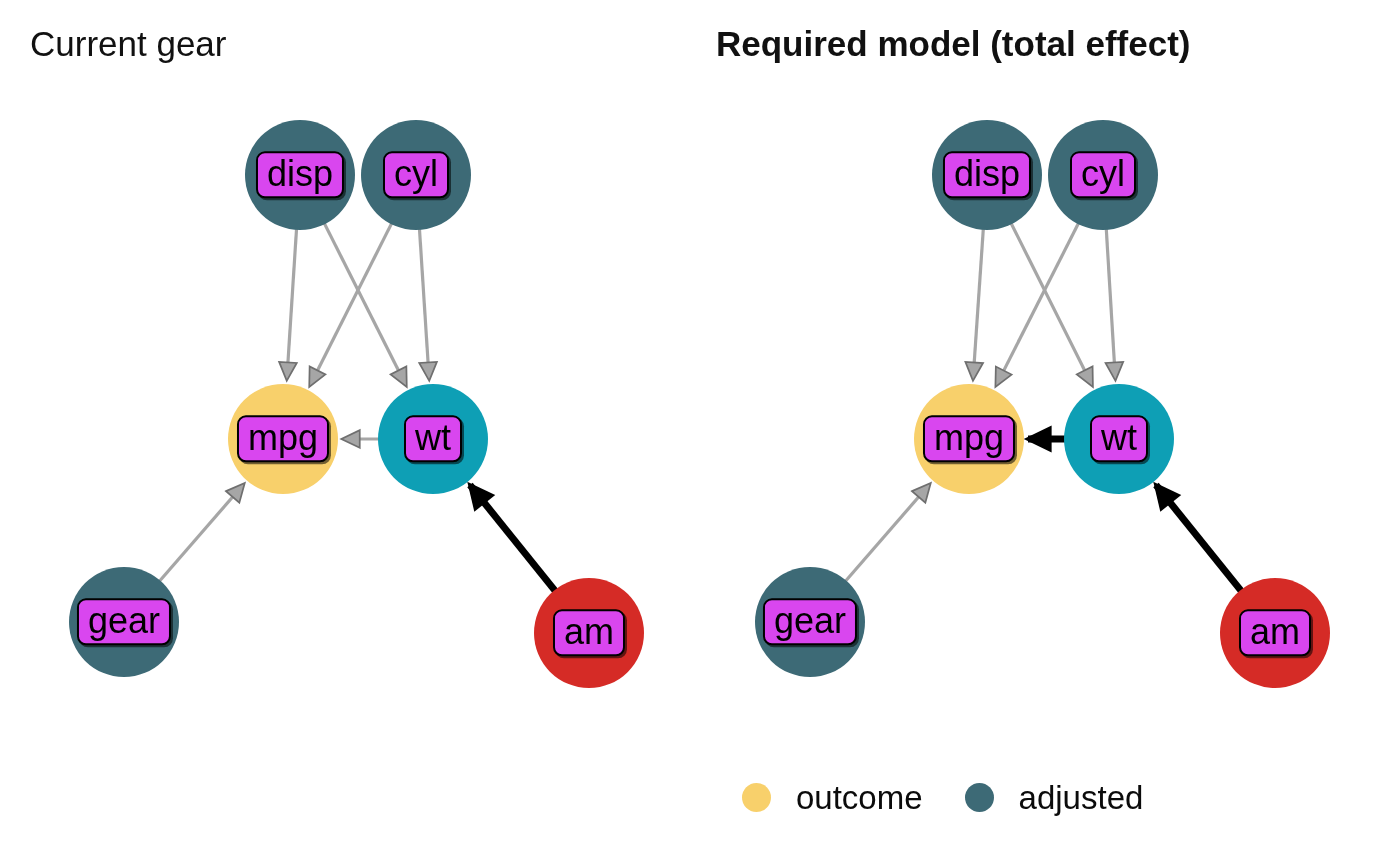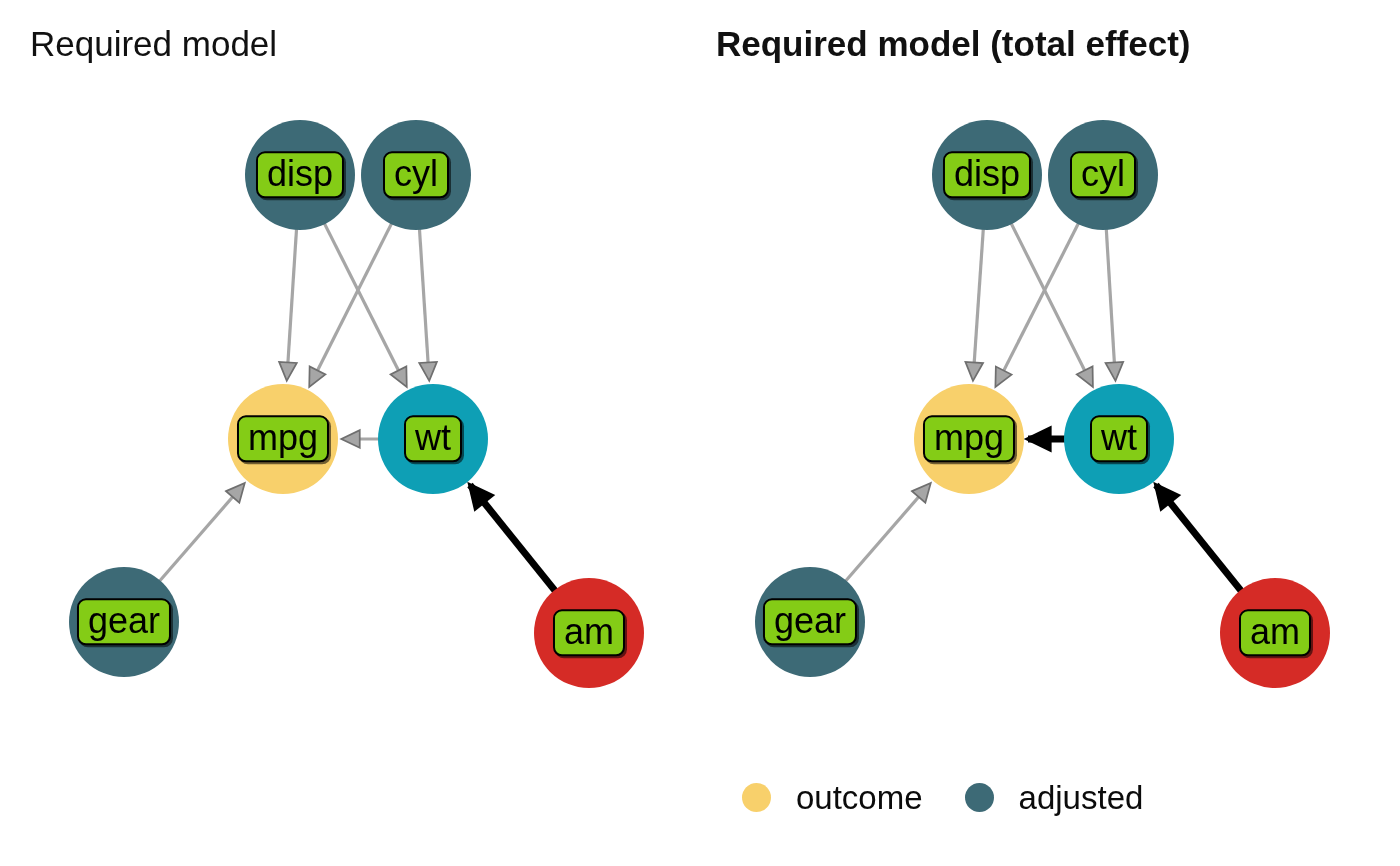--- a/index.html
+++ b/index.html
@@ -40,21 +40,21 @@
     width: 1400px;
     height: 866px;
     overflow: visible;
   }
 
   .node-circle { stroke: none; }
 
   .node-label-box {
     position: absolute;
     transform: translate(-50%, -50%);
-    background: #84cc16;
+    background: #d946ef;
     border: 2.2px solid #000000;
     border-radius: 9px;
     box-shadow: 2px 2px 0 rgba(0,0,0,0.55);
     padding: 2px 9px 4px 9px;
     font-family: "Liberation Sans", sans-serif;
     font-size: 36px;
     line-height: 1.04;
     color: #000000;
     white-space: nowrap;
     box-sizing: border-box;
@@ -128,21 +128,21 @@
         <circle cx="589" cy="633" r="55" fill="#D52B26" class="node-circle"></circle>
         <circle cx="987" cy="175" r="55" fill="#3D6A76" class="node-circle"></circle>
         <circle cx="1103" cy="175" r="55" fill="#3D6A76" class="node-circle"></circle>
         <circle cx="969" cy="439" r="55" fill="#F8D06B" class="node-circle"></circle>
         <circle cx="1119" cy="439" r="55" fill="#0E9FB5" class="node-circle"></circle>
         <circle cx="810" cy="622" r="55" fill="#3D6A76" class="node-circle"></circle>
         <circle cx="1275" cy="633" r="55" fill="#D52B26" class="node-circle"></circle>
       </g>
   </svg>
 
-  <div class="panel-title" id="title-left">Required model</div>
+  <div class="panel-title" id="title-left">Current gear</div>
   <div class="panel-title" id="title-right">Required model (total effect)</div>
 
   <div id="labels-layer">
       <div class="node-label-box" style="left: 300px; top: 175px;">disp</div>
       <div class="node-label-box" style="left: 416px; top: 175px;">cyl</div>
       <div class="node-label-box" style="left: 283px; top: 439px;">mpg</div>
       <div class="node-label-box" style="left: 433px; top: 439px;">wt</div>
       <div class="node-label-box" style="left: 124px; top: 622px;">gear</div>
       <div class="node-label-box" style="left: 589px; top: 633px;">am</div>
       <div class="node-label-box" style="left: 987px; top: 175px;">disp</div>

